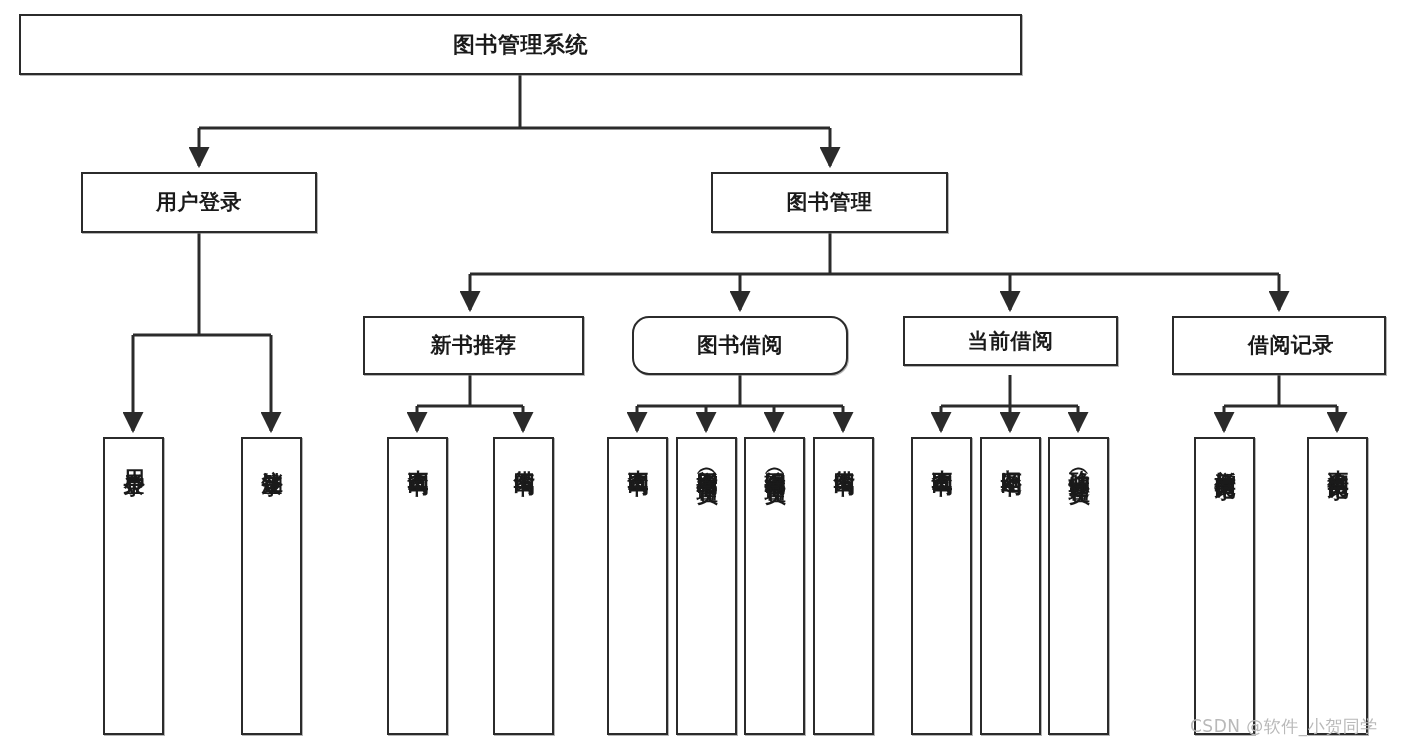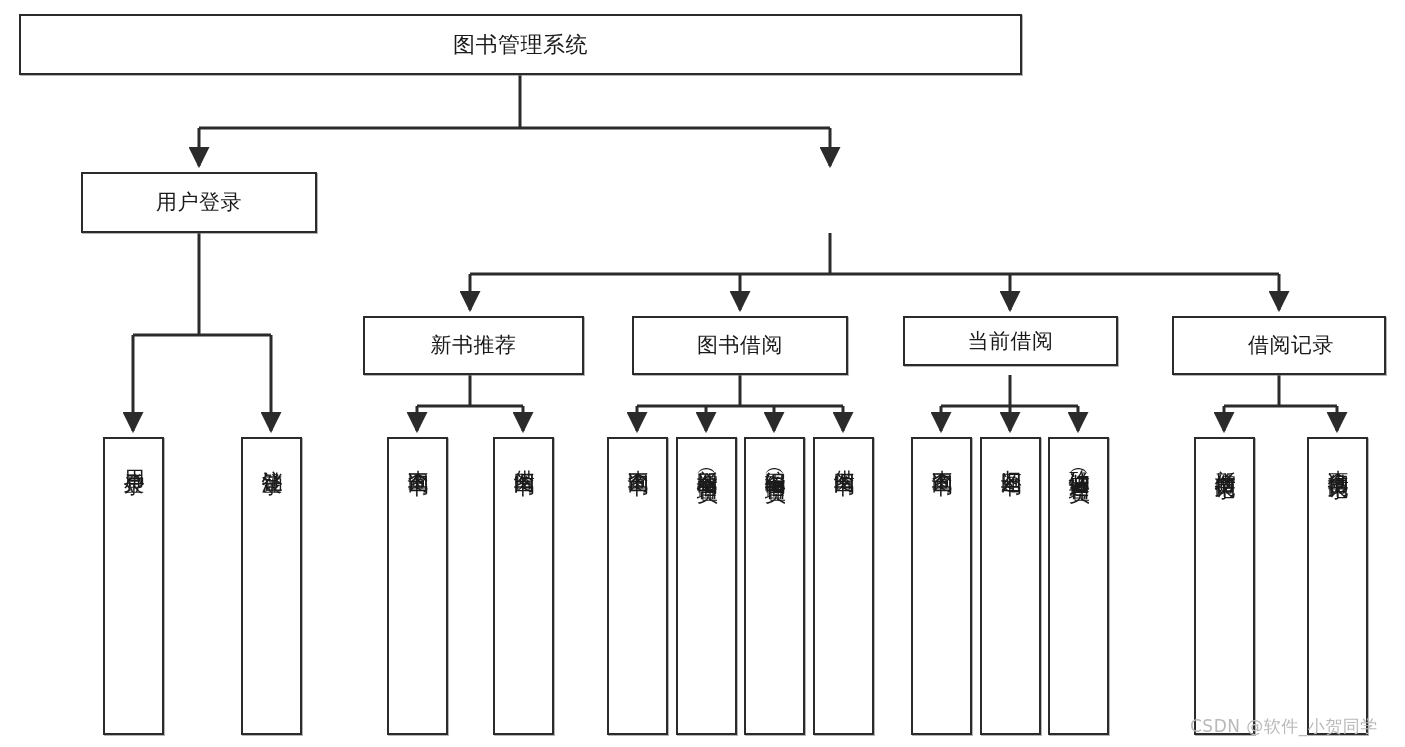--- a/index.html
+++ b/index.html
@@ -34,20 +34,21 @@
     display: flex;
     align-items: center;
     justify-content: center;
     color: #1a1a1a;
     box-shadow: 1px 1px 0 rgba(120,120,120,0.55);
   }
   .node .label {
     display: block;
     line-height: 1.18;
     letter-spacing: 0.5px;
+    font-weight: bold;
   }
   .node.horiz .label {
     font-size: 21px;
   }
   .node.root .label {
     font-size: 22px;
   }
   .node.vert {
     align-items: flex-start;
     padding-top: 14px;
@@ -123,25 +124,28 @@
     </g>
   </svg>
 
   <div class="node root horiz" style="left:19px; top:14px; width:1003px; height:61px;">
     <span class="label">图书管理系统</span>
   </div>
 
   <div class="node horiz" style="left:81px; top:172px; width:236px; height:61px;">
     <span class="label">用户登录</span>
   </div>
+  <div class="node horiz" style="left:711px; top:172px; width:237px; height:61px;">
+    <span class="label">图书管理</span>
+  </div>
 
   <div class="node horiz" style="left:363px; top:316px; width:221px; height:59px;">
     <span class="label">新书推荐</span>
   </div>
-  <div class="node horiz" style="left:632px; top:316px; width:216px; height:59px;">
+  <div class="node horiz" style="left:632px; top:316px; width:216px; height:59px;border-radius:17px;">
     <span class="label">图书借阅</span>
   </div>
   <div class="node horiz" style="left:903px; top:316px; width:215px; height:50px;">
     <span class="label">当前借阅</span>
   </div>
   <div class="node horiz" style="left:1172px; top:316px; width:214px; height:59px;padding-left:24px;">
     <span class="label">借阅记录</span>
   </div>
 
   <div class="node vert" style="left:103px; top:437px; width:61px; height:298px;">

